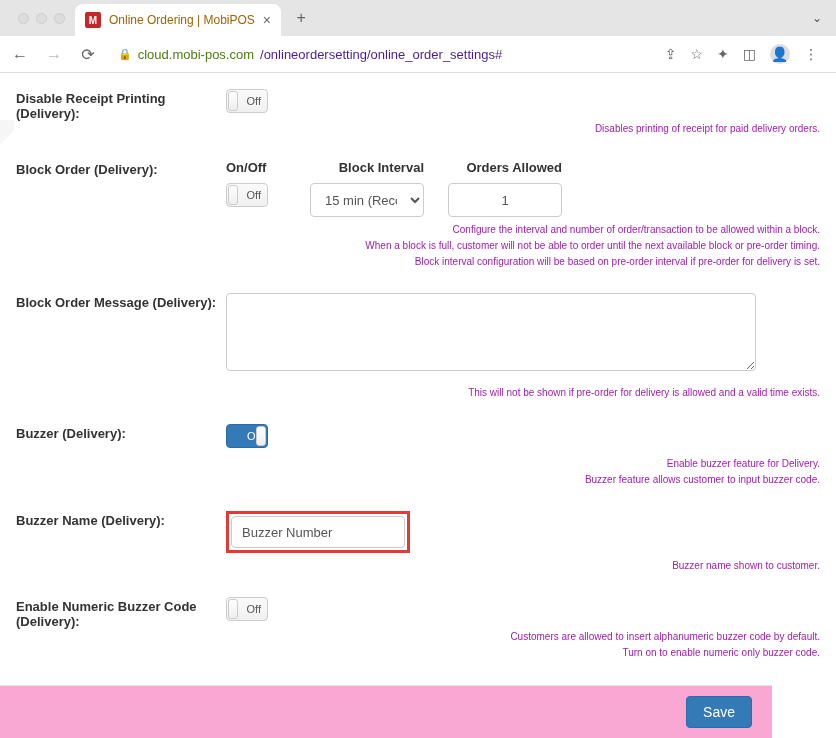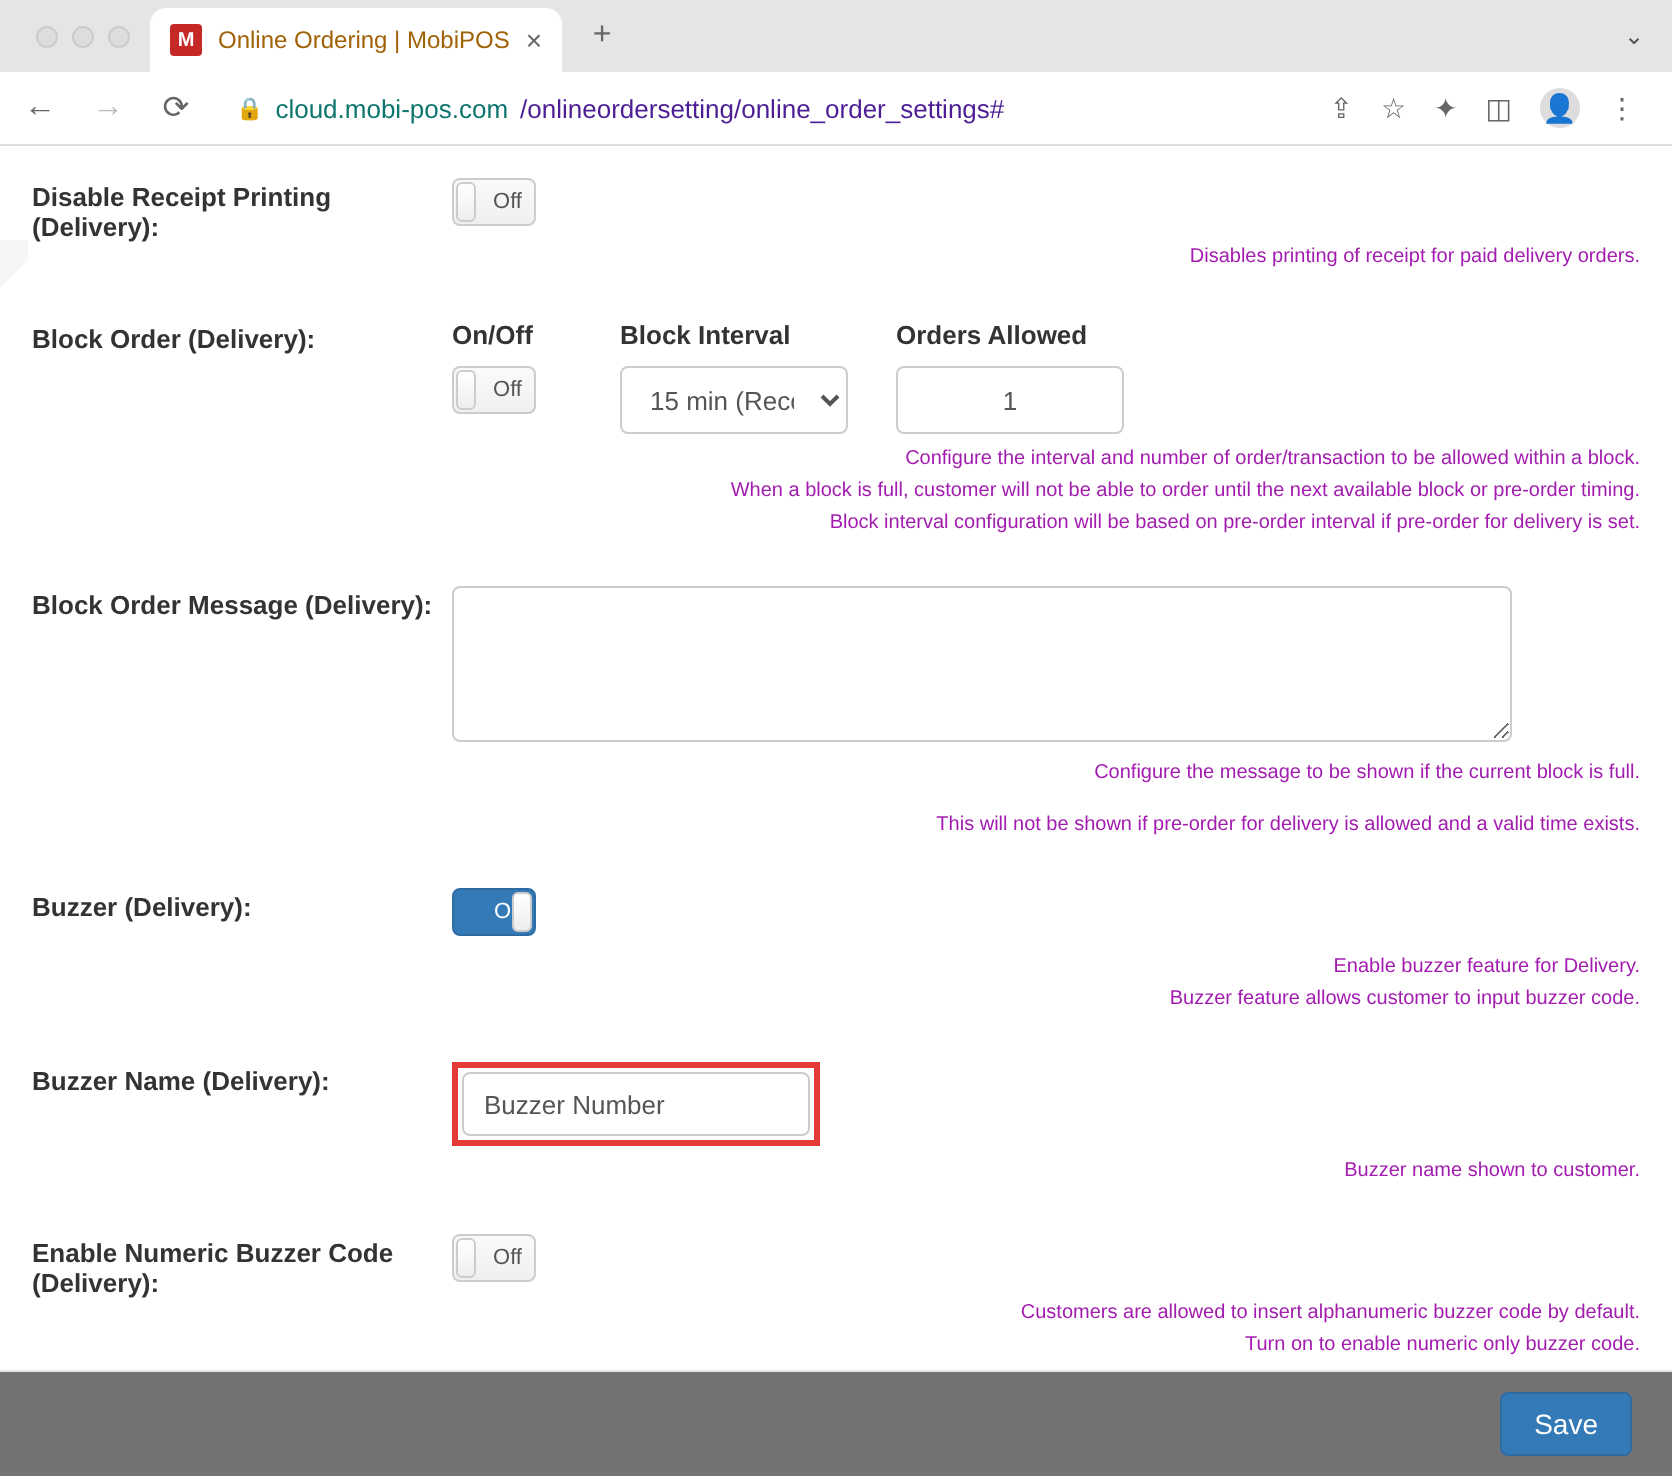--- a/index.html
+++ b/index.html
@@ -15,21 +15,21 @@
   .tab-title { font-size: 12px; color: #a16207; flex: 1; }
   .tab-close { color: #666; font-size: 14px; cursor: pointer; }
   .new-tab { width: 28px; height: 28px; display: flex; align-items: center; justify-content: center; color: #666; font-size: 16px; cursor: pointer; margin-left: 6px; }
   .tab-expand { margin-left: auto; padding-right: 14px; color: #555; font-size: 12px; cursor: pointer; }
   
   .addr-bar { display: flex; align-items: center; height: 36px; padding: 0 8px; gap: 10px; background: #fff; }
   .nav-btn { width: 24px; height: 24px; display: flex; align-items: center; justify-content: center; color: #666; cursor: pointer; font-size: 16px; }
   .nav-btn.disabled { color: #bbb; }
   .url-wrap { flex: 1; display: flex; align-items: center; gap: 6px; padding: 0 8px; }
   .lock { color: #666; font-size: 11px; }
-  .url-host { color: #0f766e; font-size: 13px; }
+  .url-host { color: #4d7c0f; font-size: 13px; }
   .url-path { color: #4c1d95; font-size: 13px; }
   .chrome-icons { display: flex; gap: 14px; padding-right: 10px; color: #666; align-items: center; }
   .chrome-icons span { cursor: pointer; font-size: 14px; }
   .avatar-icon { width: 20px; height: 20px; border-radius: 50%; background: #ddd; display:flex; align-items:center; justify-content:center; font-size:12px;}
   
   
   .page { padding: 16px 16px 80px 16px; }
   .setting-row { display: flex; align-items: flex-start; margin-bottom: 24px; }
   .setting-label { width: 210px; flex-shrink: 0; font-weight: bold; font-size: 13px; color: #333; padding-top: 2px; }
   .setting-body { flex: 1; }
@@ -40,33 +40,33 @@
   .toggle-off { background: linear-gradient(#fafafa,#f0f0f0); border: 1px solid #ccc; }
   .toggle-off .knob { position: absolute; left: 1px; top: 1px; width: 10px; height: 20px; background: linear-gradient(#fff,#eee); border: 1px solid #ccc; border-radius: 3px; }
   .toggle-off .tlabel { font-size: 11px; color: #555; position: absolute; right: 6px; }
   .toggle-on { background: #337ab7; border: 1px solid #2e6da4; }
   .toggle-on .knob { position: absolute; right: 1px; top: 1px; width: 10px; height: 20px; background: linear-gradient(#fff,#eee); border: 1px solid #ccc; border-radius: 3px; }
   .toggle-on .tlabel { font-size: 11px; color: #fff; position: absolute; left: 20px; }
   
   
   .block-cols { display: flex; gap: 24px; }
   .block-col { display: flex; flex-direction: column; }
-  .block-col-header { font-weight: bold; font-size: 13px; margin-bottom: 8px; text-align: left; }
+  .block-col-header { font-weight: bold; font-size: 13px; margin-bottom: 8px; text-align: right; }
   .block-col-header.left { text-align: left; }
   
   select.form-control, input.form-control, textarea.form-control {
     border: 1px solid #ccc; border-radius: 4px; padding: 6px 10px; font-size: 13px; background: #fff; color: #555;
   }
   select.form-control { height: 34px; width: 114px; }
   input.form-control.orders { height: 34px; width: 114px; text-align: center; }
   textarea.form-control { width: 530px; height: 78px; resize: both; }
   input.form-control.buzzer { width: 174px; height: 32px; }
   .highlight-box { border: 3px solid #e53935; padding: 2px; display: inline-block; }
   
-  .footer-bar { position: fixed; bottom: 0; left: 0; width: 836px; background: #737373; border-top: 1px solid #e5e5e5; padding: 10px 20px; display: flex; justify-content: flex-end; }
+  .footer-bar { position: fixed; bottom: 0; left: 0; width: 772px; background: #f9a8d4; border-top: 1px solid #e5e5e5; padding: 10px 20px; display: flex; justify-content: flex-end; }
   .btn-save { background: #337ab7; border: 1px solid #2e6da4; color: #fff; padding: 7px 16px; font-size: 14px; border-radius: 4px; cursor: pointer; }
   
   .drawer-handle { position: absolute; left: -14px; top: 120px; width: 28px; height: 48px; background: linear-gradient(135deg, #eee 50%, transparent 50%); opacity: 0.5; }
 </style>
 </head>
 <body>
 
 <div class="chrome">
   <div class="tab-bar">
     <div class="traffic-lights">
@@ -141,21 +141,20 @@
       <div class="help-text">Configure the interval and number of order/transaction to be allowed within a block.</div>
       <div class="help-text" style="margin-top:2px">When a block is full, customer will not be able to order until the next available block or pre-order timing.</div>
       <div class="help-text" style="margin-top:2px">Block interval configuration will be based on pre-order interval if pre-order for delivery is set.</div>
     </div>
   </div>
 
   <div class="setting-row">
     <div class="setting-label">Block Order Message (Delivery):</div>
     <div class="setting-body">
       <textarea class="form-control" style=""></textarea>
-      <div class="help-text">Configure the message to be shown if the current block is full.</div>
       <div class="help-text" style="margin-top:12px">This will not be shown if pre-order for delivery is allowed and a valid time exists.</div>
     </div>
   </div>
 
   <div class="setting-row">
     <div class="setting-label">Buzzer (Delivery):</div>
     <div class="setting-body">
       <div class="toggle toggle-on">
         <span class="tlabel">On</span>
         <div class="knob"></div>

